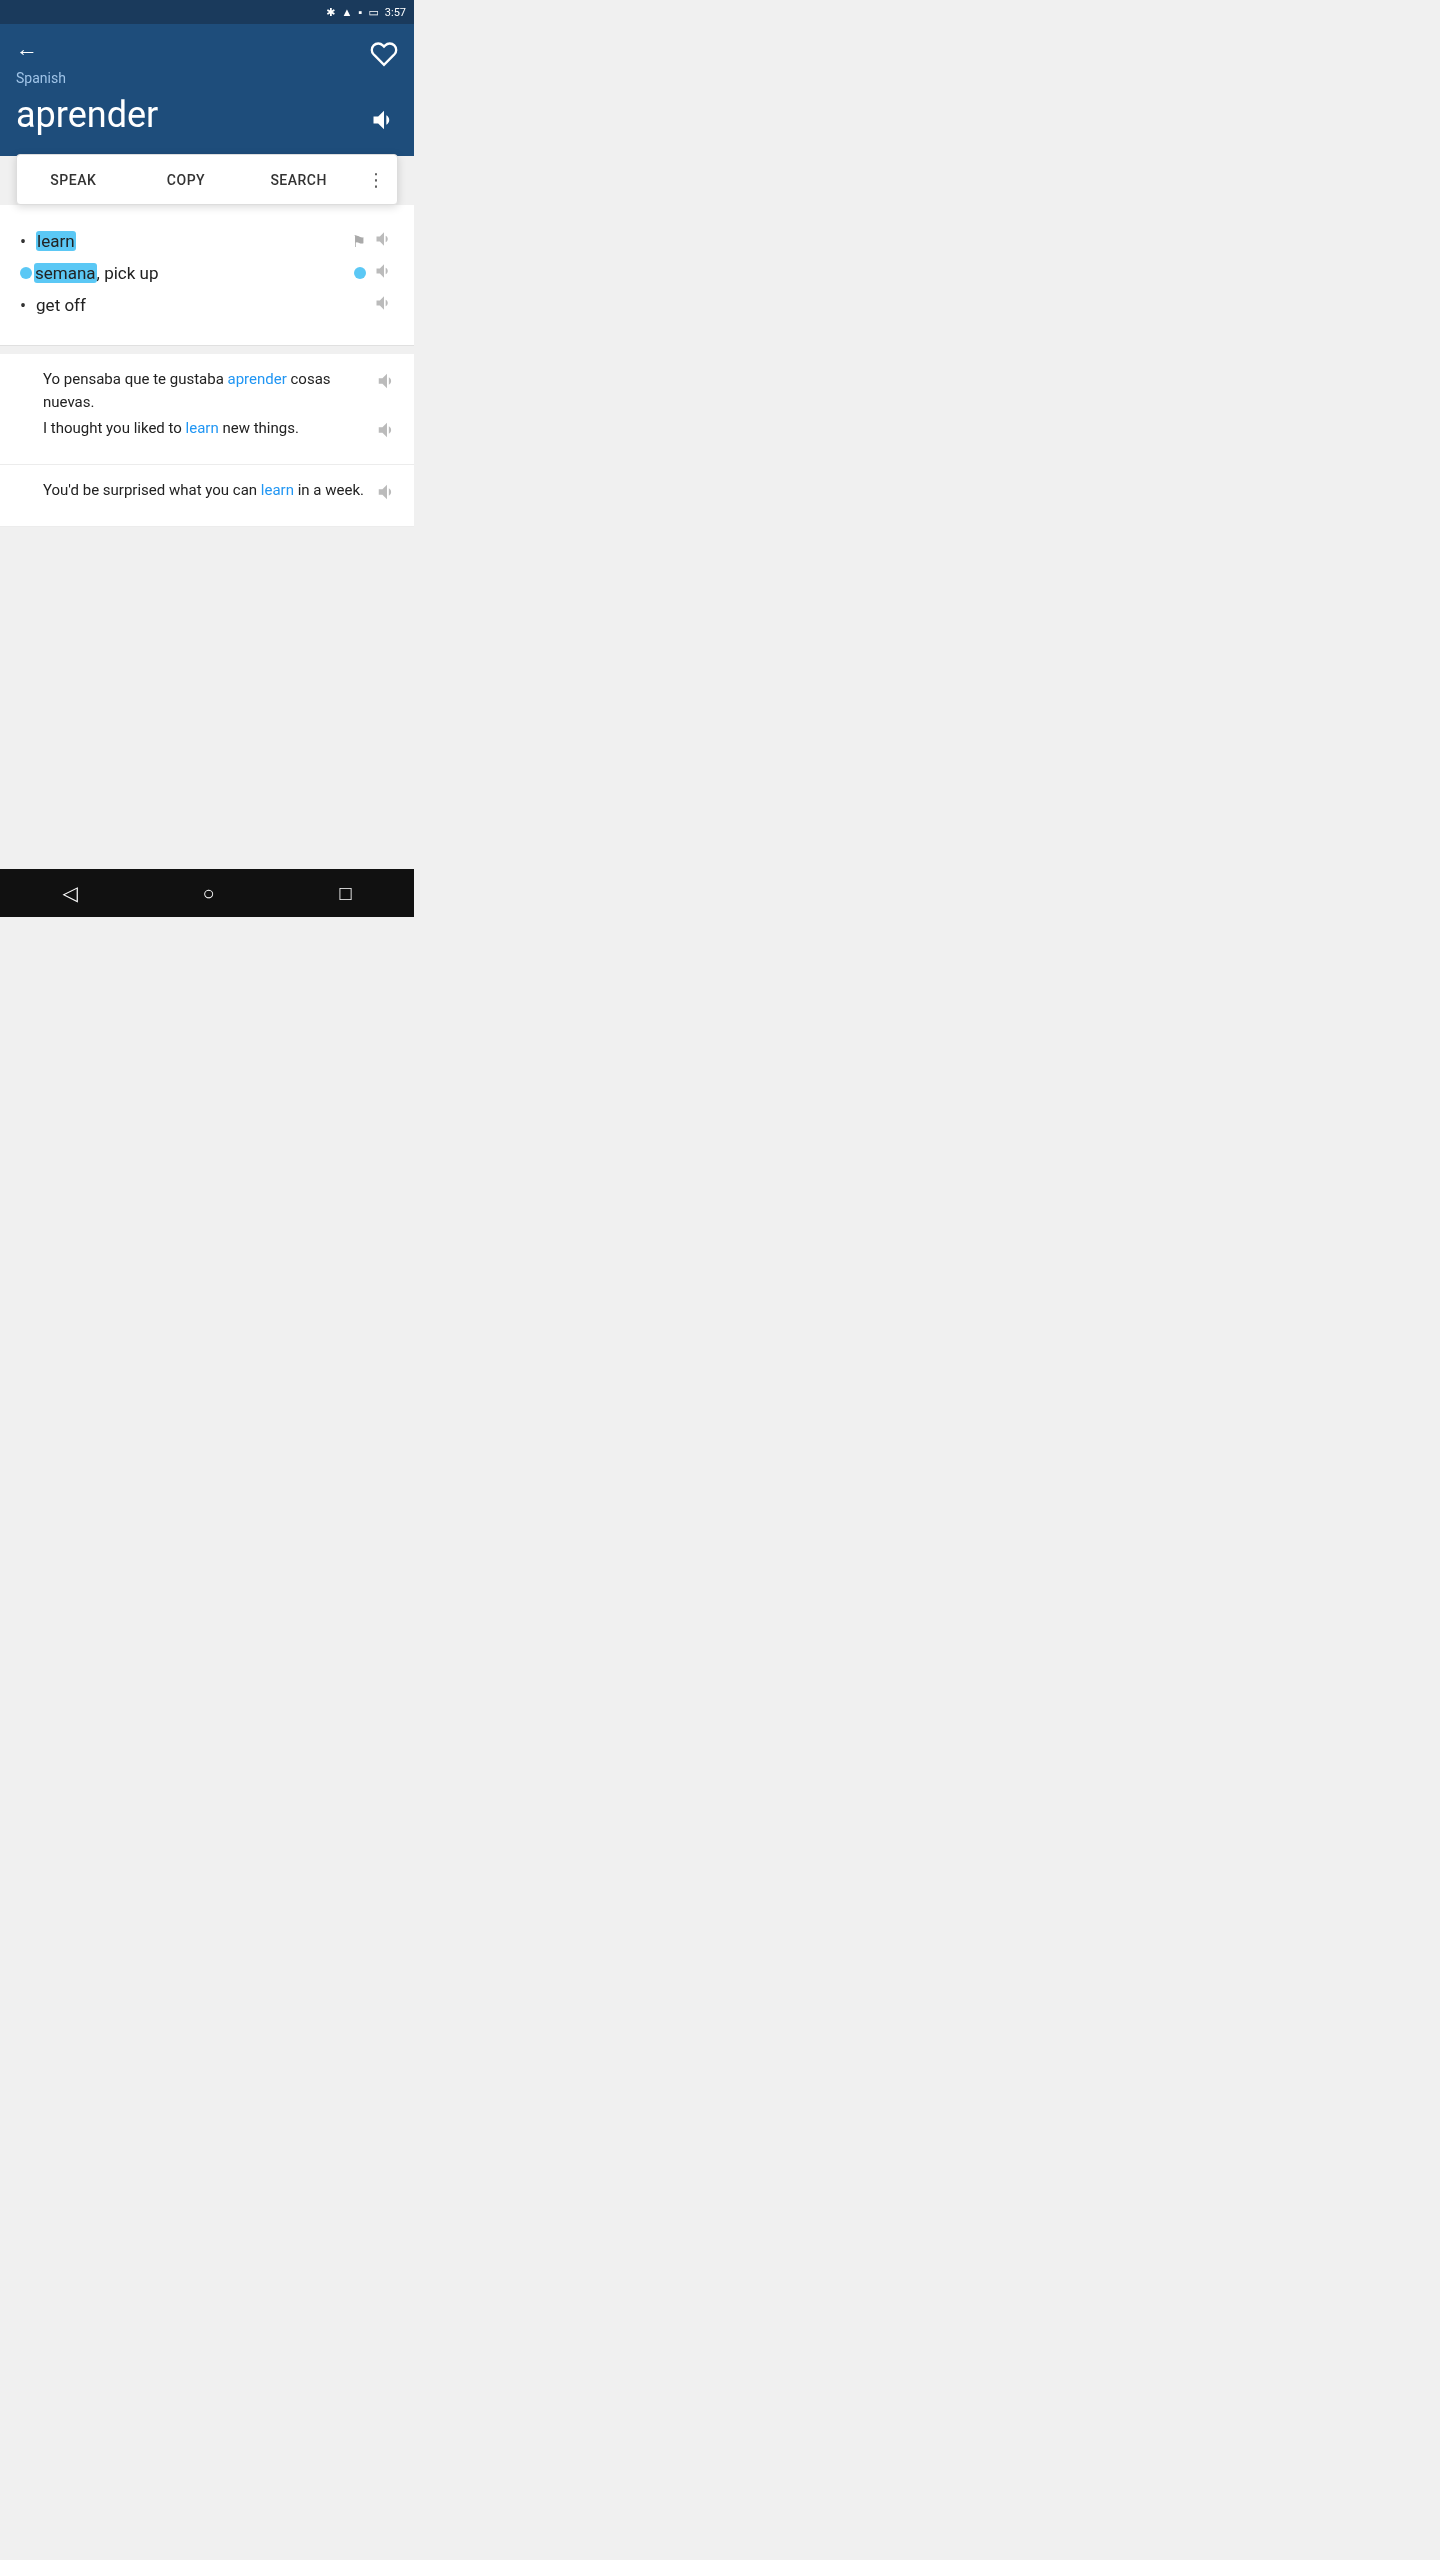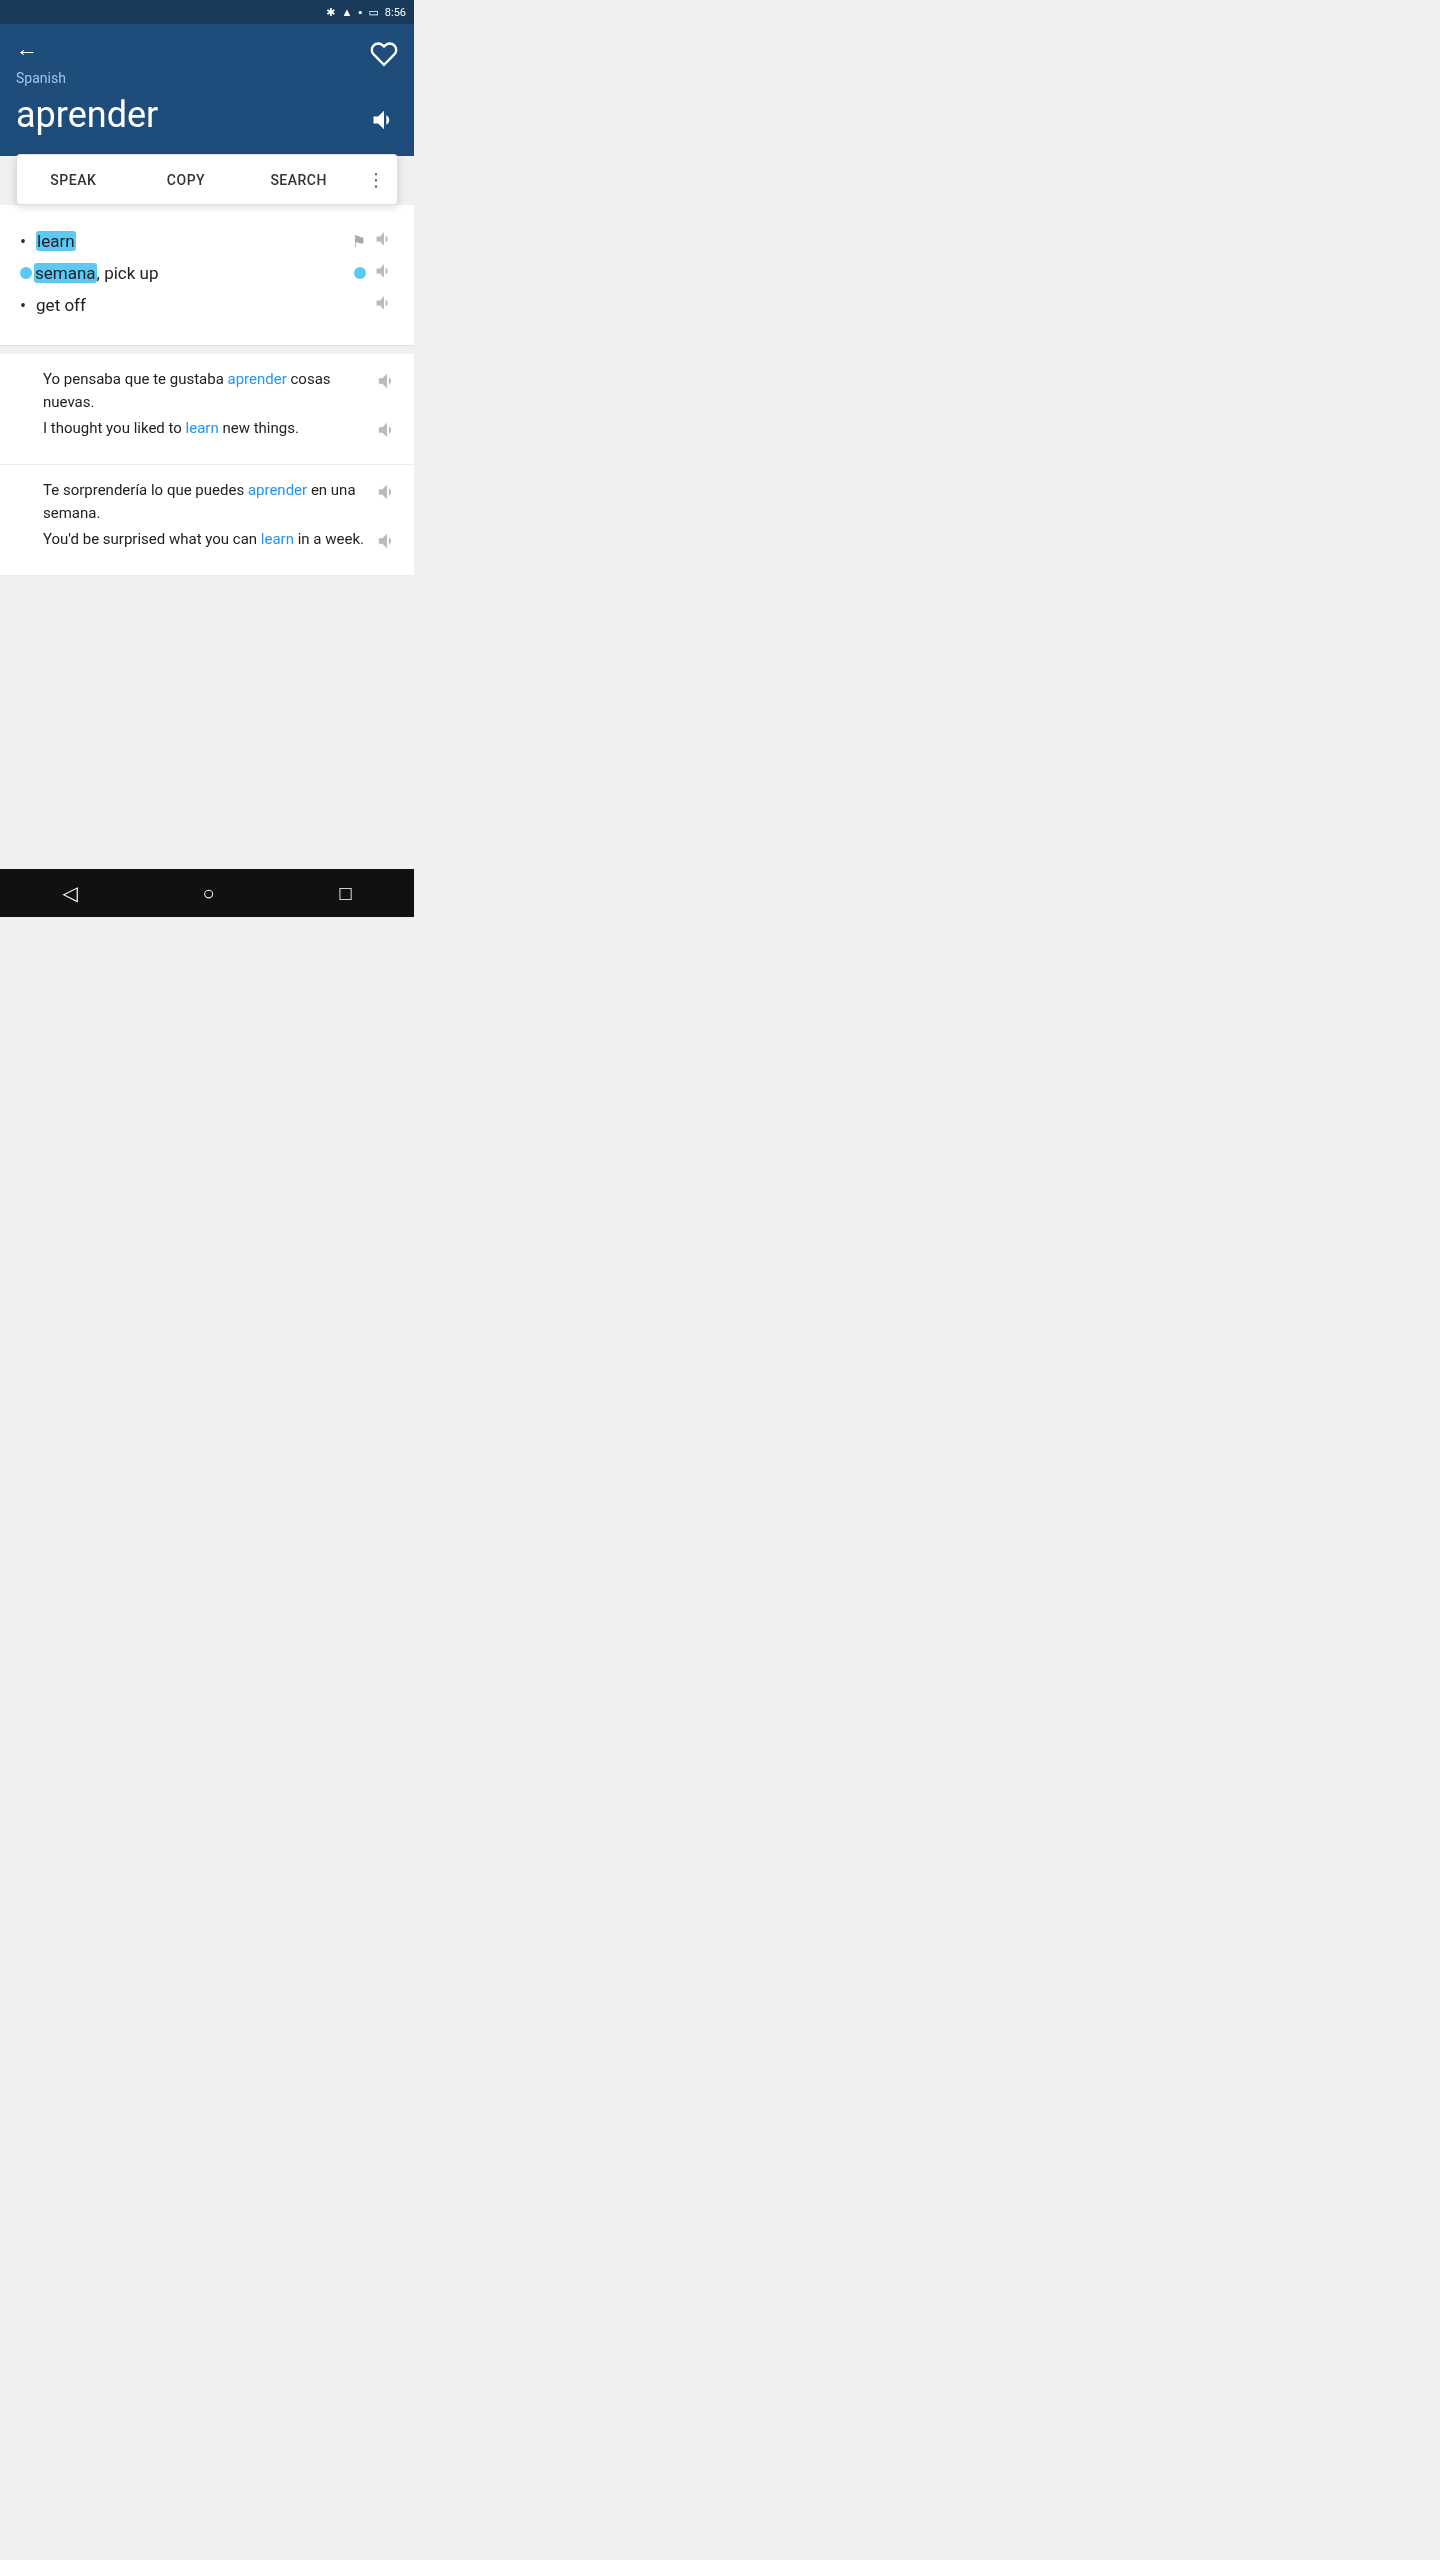--- a/index.html
+++ b/index.html
@@ -258,21 +258,21 @@
     }
   </style>
 </head>
 <body>
 
 <div class="status-bar">
   <span>✱</span>
   <span>▲</span>
   <span>▪</span>
   <span>▭</span>
-  <span>8:56</span>
+  <span>3:57</span>
 </div>
 
 <div class="header">
   <div class="back-btn">←</div>
   <div class="lang-label">Spanish</div>
   <div class="word-title">aprender</div>
   <div class="heart-btn">
     <svg width="28" height="28" viewBox="0 0 24 24" fill="none" stroke="white" stroke-width="2">
       <path d="M20.84 4.61a5.5 5.5 0 0 0-7.78 0L12 5.67l-1.06-1.06a5.5 5.5 0 0 0-7.78 7.78l1.06 1.06L12 21.23l7.78-7.78 1.06-1.06a5.5 5.5 0 0 0 0-7.78z"></path>
     </svg>
@@ -350,38 +350,28 @@
           <svg width="22" height="22" viewBox="0 0 24 24" fill="#bbb">
             <path d="M3 9v6h4l5 5V4L7 9H3zm13.5 3c0-1.77-1.02-3.29-2.5-4.03v8.05c1.48-.73 2.5-2.25 2.5-4.02z"></path>
           </svg>
         </div>
       </div>
     </div>
 
     <div class="example-item">
       <div class="example-row">
         <div class="example-text">
-          Te sorprendería lo que puedes <span class="highlight">aprender</span> en una semana.
+          You'd be surprised what you can <span class="highlight">learn</span> in a week.
         </div>
         <div class="example-speaker">
           <svg width="22" height="22" viewBox="0 0 24 24" fill="#bbb">
             <path d="M3 9v6h4l5 5V4L7 9H3zm13.5 3c0-1.77-1.02-3.29-2.5-4.03v8.05c1.48-.73 2.5-2.25 2.5-4.02z"></path>
           </svg>
         </div>
       </div>
-      <div class="example-row">
-        <div class="example-text">
-          You'd be surprised what you can <span class="highlight">learn</span> in a week.
-        </div>
-        <div class="example-speaker">
-          <svg width="22" height="22" viewBox="0 0 24 24" fill="#bbb">
-            <path d="M3 9v6h4l5 5V4L7 9H3zm13.5 3c0-1.77-1.02-3.29-2.5-4.03v8.05c1.48-.73 2.5-2.25 2.5-4.02z"></path>
-          </svg>
-        </div>
-      </div>
     </div>
   </div>
 </div>
 
 <div class="bottom-nav">
   <div class="nav-btn">◁</div>
   <div class="nav-btn">○</div>
   <div class="nav-btn">□</div>
 </div>
 

